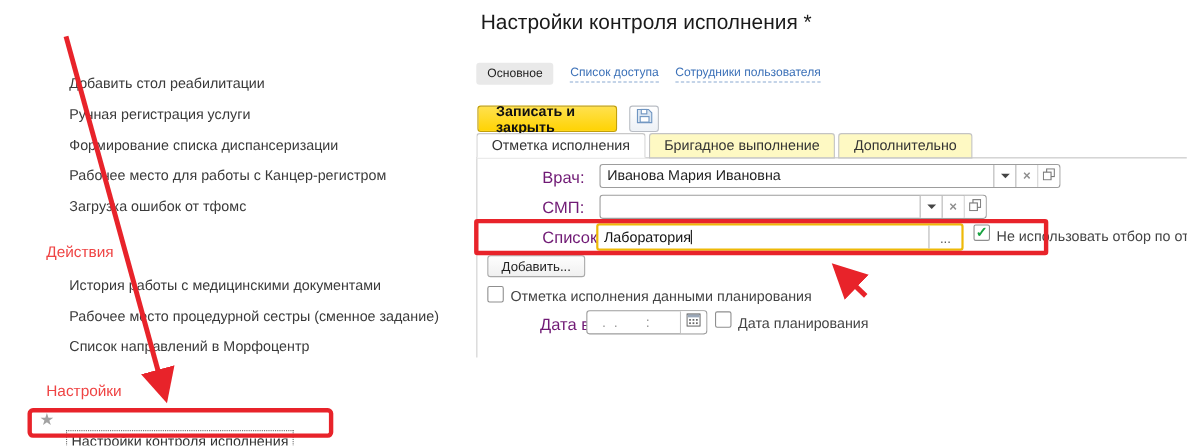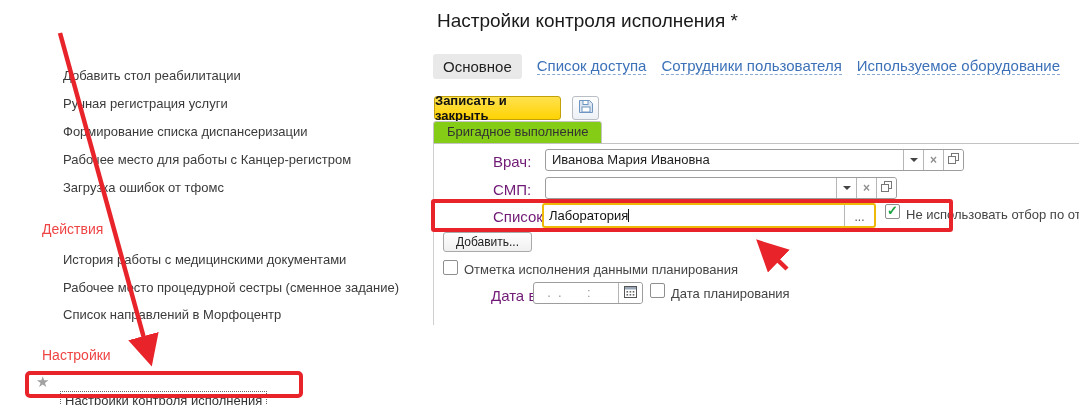--- a/index.html
+++ b/index.html
@@ -20,36 +20,36 @@
     border:1px dotted #666;padding:1px 4px;white-space:nowrap;cursor:pointer;background:#fff;margin-top:16px;}
 
   
   .redbox{position:absolute;border:4px solid #e8232a;box-sizing:border-box;z-index:30;pointer-events:none;}
   .rb-side{left:25px;top:371px;width:278px;height:27px;border-radius:5px;}
   .rb-field{left:431px;top:199px;width:522px;height:33px;border-radius:3px;}
   .overlay{position:absolute;left:0;top:0;z-index:40;pointer-events:none;}
 
   
   .title{position:absolute;left:437px;top:10px;font-size:19px;color:#1a1a1a;white-space:nowrap;}
-  .navrow{position:absolute;left:433px;top:54px;height:25px;display:flex;align-items:center;gap:15px;font-size:15px;}
+  .navrow{position:absolute;left:433px;top:54px;height:25px;display:flex;align-items:center;gap:15px;font-size:11px;}
   .nav-main{background:#e9e9e9;border-radius:3px;padding:4px 10px;color:#222;cursor:pointer;}
   .nav-link{color:#3c71b8;border-bottom:1px dashed #8aa9d2;line-height:16px;cursor:pointer;white-space:nowrap;}
 
   .btn-save{position:absolute;left:434px;top:96px;width:127px;height:24px;box-sizing:border-box;
     background:linear-gradient(#ffe14e,#ffd303);border:1px solid #c2a00a;border-radius:3px;
-    font-size:13px;font-weight:bold;color:#111;display:flex;align-items:center;justify-content:center;cursor:pointer;}
+    font-size:13px;font-weight:bold;color:#111;display:flex;align-items:center;justify-content:center;cursor:pointer;padding-left:16px;}
   .btn-floppy{position:absolute;left:572px;top:96px;width:27px;height:24px;box-sizing:border-box;
     background:linear-gradient(#ffffff,#edf1f6);border:1px solid #b9bdc4;border-radius:3px;
     display:flex;align-items:center;justify-content:center;cursor:pointer;}
 
   
   .tabline{position:absolute;left:433px;top:143px;right:0;height:1px;background:#c4c4c4;}
   .tabs{position:absolute;left:433px;top:121px;display:flex;z-index:1;}
   .tab{box-sizing:border-box;height:23px;line-height:20px;padding:0 13px;border:1px solid #c4c4c4;
-    border-radius:3px 3px 0 0;margin-right:3px;font-size:13px;color:#333;background:#84cc16;cursor:pointer;white-space:nowrap;}
+    border-radius:3px 3px 0 0;margin-right:3px;font-size:13px;color:#333;background:#fef9c3;cursor:pointer;white-space:nowrap;}
   .tab.active{background:#fff;border-bottom-color:#fff;}
   .panel-border{position:absolute;left:433px;top:144px;width:1px;height:181px;background:#cfcfcf;}
 
   
   .f-label{position:absolute;font-size:15px;color:#701a75;white-space:nowrap;margin-left:48px;}
   .fl-doctor{left:445px;top:153px}.fl-smp{left:445px;top:181px}.fl-cab{left:445px;top:208px}
   .fl-date{left:443px;top:287px}
   .cb-label{position:absolute;font-size:13px;color:#444;white-space:nowrap;cursor:pointer;}
   .lbl-dept{left:906px;top:207px}.lbl-plan{left:464px;top:262px}.lbl-pdate{left:671px;top:286px}
 
@@ -103,37 +103,38 @@
 <div class="s-head sh-settings">Настройки</div>
 <span class="star">★</span>
 <div class="sel-link">Настройки контроля исполнения</div>
 
 <div class="title">Настройки контроля исполнения *</div>
 
 <div class="navrow">
   <span class="nav-main">Основное</span>
   <span class="nav-link">Список доступа</span>
   <span class="nav-link">Сотрудники пользователя</span>
-  <span class="nav-link">Используемое оборудование</span>
 </div>
 
 <div class="btn-save">Записать и закрыть</div>
 <div class="btn-floppy">
   <span>
     <svg width="16" height="15" viewBox="0 0 16 15">
       <path d="M1.5 1.5 h10 l3 3 v9 h-13 z" fill="#dbe6f2" stroke="#6f95c1"></path>
       <rect x="4" y="8" width="8" height="5" fill="#fff" stroke="#6f95c1"></rect>
       <rect x="5" y="1.5" width="5" height="4" fill="#fff" stroke="#6f95c1"></rect>
     </svg>
   </span>
 </div>
 
 <div class="tabline"></div>
 <div class="tabs">
+  <div class="tab active">Отметка исполнения</div>
   <div class="tab">Бригадное выполнение</div>
+  <div class="tab">Дополнительно</div>
 </div>
 <div class="panel-border"></div>
 
 <div class="f-label fl-doctor">Врач:</div>
 <div class="control ctl-doctor">
   <div class="ctl-text">Иванова Мария Ивановна</div>
   <div class="ctl-btn">
       <span class="tri"></span>
     </div>
   <div class="ctl-btn">

